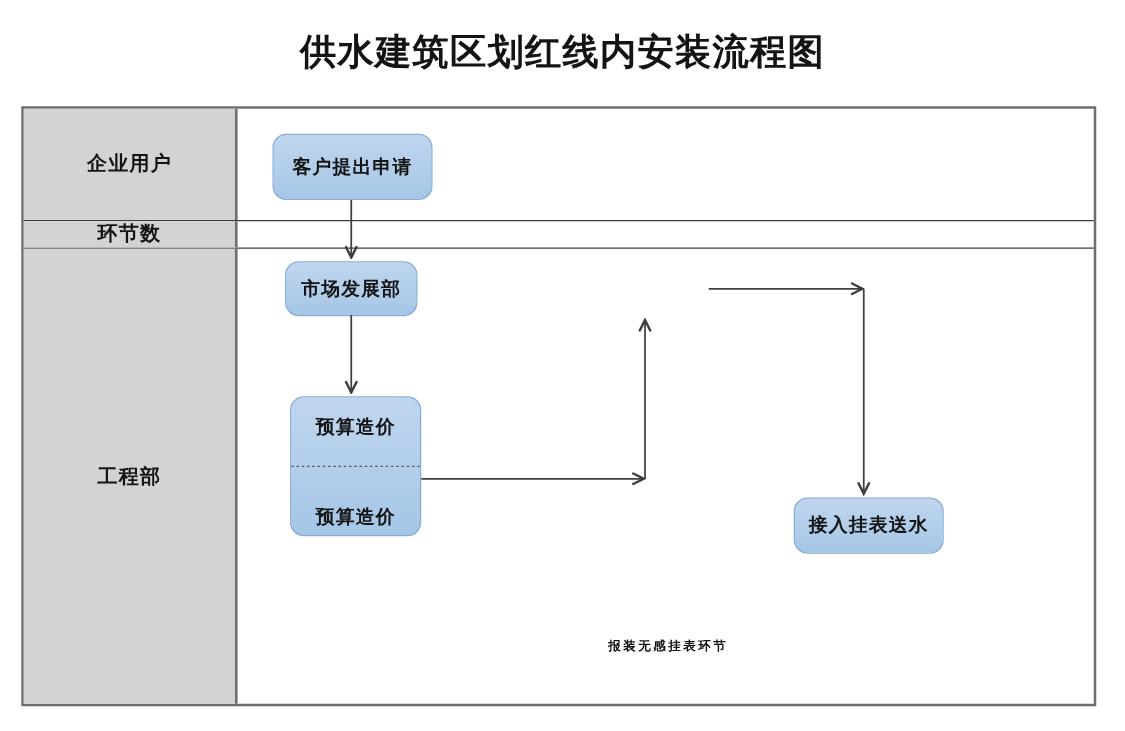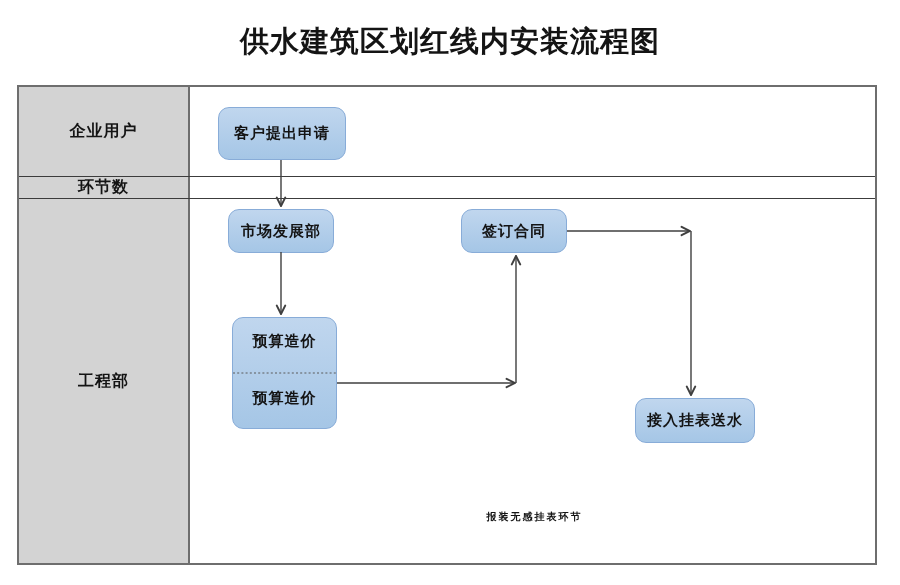--- a/index.html
+++ b/index.html
@@ -37,21 +37,21 @@
   .lane-content{flex:1;}
   .node{
     position:absolute;box-sizing:border-box;
     background:linear-gradient(to bottom,var(--node-fill-top),var(--node-fill-bottom));
     border:1.5px solid var(--node-border);border-radius:11px;
     display:flex;align-items:center;justify-content:center;
     font-size:15px;font-weight:700;letter-spacing:1px;color:var(--ink);
   }
   .node-apply{left:218px;top:107px;width:128px;height:53px;}
   .node-accept{left:228px;top:209px;width:106px;height:44px;}
-  .node-combined{left:232px;top:317px;width:105px;height:112px;flex-direction:column;justify-content:space-between;padding:14px 0 20px 0;}
+  .node-combined{left:232px;top:317px;width:105px;height:112px;flex-direction:column;justify-content:space-between;padding:14px 0 5px 0;}
   .node-contract{left:461px;top:209px;width:106px;height:44px;}
   .node-water{left:635px;top:398px;width:120px;height:45px;}
   .note{
     position:absolute;left:192px;top:469px;width:685px;height:96px;
     display:flex;align-items:center;justify-content:center;
     font-size:10px;font-weight:700;letter-spacing:2px;
   }
   svg.overlay{position:absolute;left:0;top:0;pointer-events:none;}
   .layer-table{z-index:1;} .layer-node{z-index:3;} .layer-arrows{z-index:5;}
 </style>
@@ -83,23 +83,20 @@
 
   <div class="node node-accept layer-node">
     <span>市场发展部</span>
   </div>
 
   <div class="node node-combined layer-node">
     <span>预算造价</span>
     <span>预算造价</span>
   </div>
 
-  <div class="node node-contract layer-node">
-    <span>签订合同</span>
-  </div>
 
   <div class="node node-water layer-node">
     <span>接入挂表送水</span>
   </div>
 
   <div class="note">报装无感挂表环节</div>
 
   <svg class="overlay layer-arrows" width="900" height="585" viewBox="0 0 900 585">
     <defs>
       <marker id="ah" viewBox="0 0 8 8" markerWidth="8" markerHeight="8" refX="7" refY="4" orient="auto">

